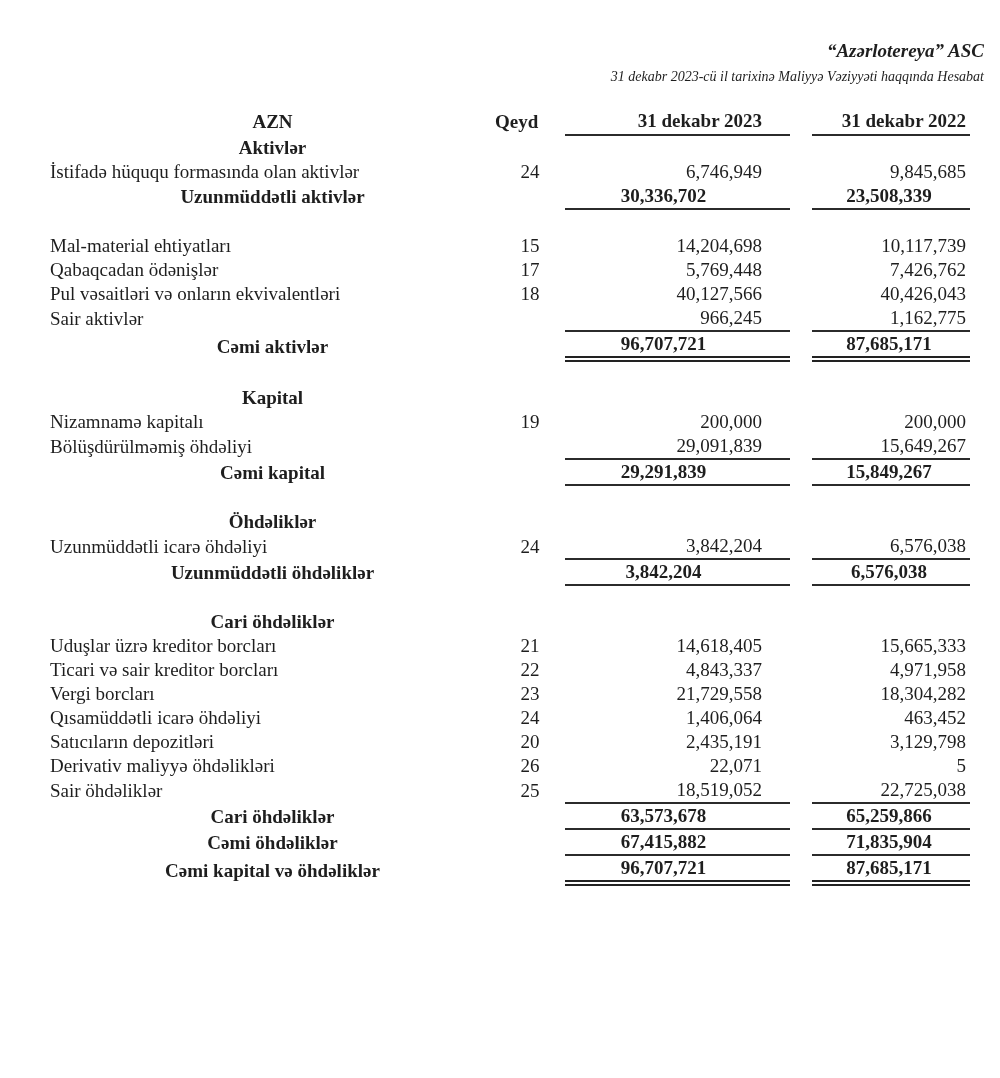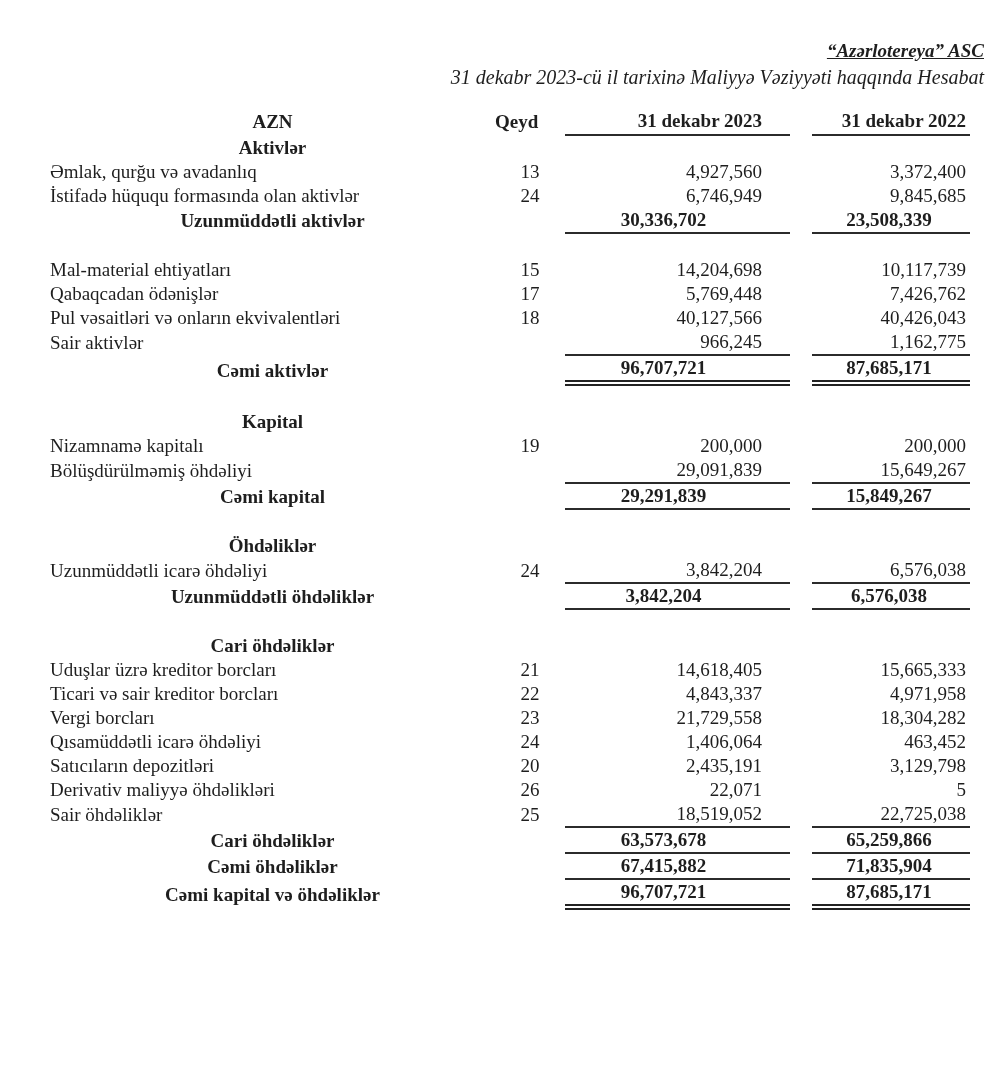--- a/index.html
+++ b/index.html
@@ -19,24 +19,23 @@
   .report-header {
     padding-top: 38px;
     padding-right: 16px;
     text-align: right;
   }
   .company-name {
     font-size: 19px;
     font-weight: bold;
     font-style: italic;
     line-height: 26px;
-    text-decoration: underline;
   }
   .report-title {
-    font-size: 20px;
+    font-size: 14px;
     font-style: italic;
     line-height: 26px;
   }
   table.bs {
     border-collapse: collapse;
     table-layout: fixed;
     margin-left: 50px;
     margin-top: 18px;
     width: 920px;
   }
@@ -106,27 +105,20 @@
     </thead>
     <tbody>
         <tr class="section">
           <td class="label">Aktivlər</td>
           <td class="note"></td>
           <td class="num n2023"></td>
           <td class="gap"></td>
           <td class="num n2022"></td>
         </tr>
         <tr class="item">
-          <td class="label">Əmlak, qurğu və avadanlıq</td>
-          <td class="note">13</td>
-          <td class="num n2023">4,927,560</td>
-          <td class="gap"></td>
-          <td class="num n2022">3,372,400</td>
-        </tr>
-        <tr class="item">
           <td class="label">İstifadə hüququ formasında olan aktivlər</td>
           <td class="note">24</td>
           <td class="num n2023">6,746,949</td>
           <td class="gap"></td>
           <td class="num n2022">9,845,685</td>
         </tr>
         <tr class="total">
           <td class="label">Uzunmüddətli aktivlər</td>
           <td class="note"></td>
           <td class="num n2023 u">30,336,702</td>

